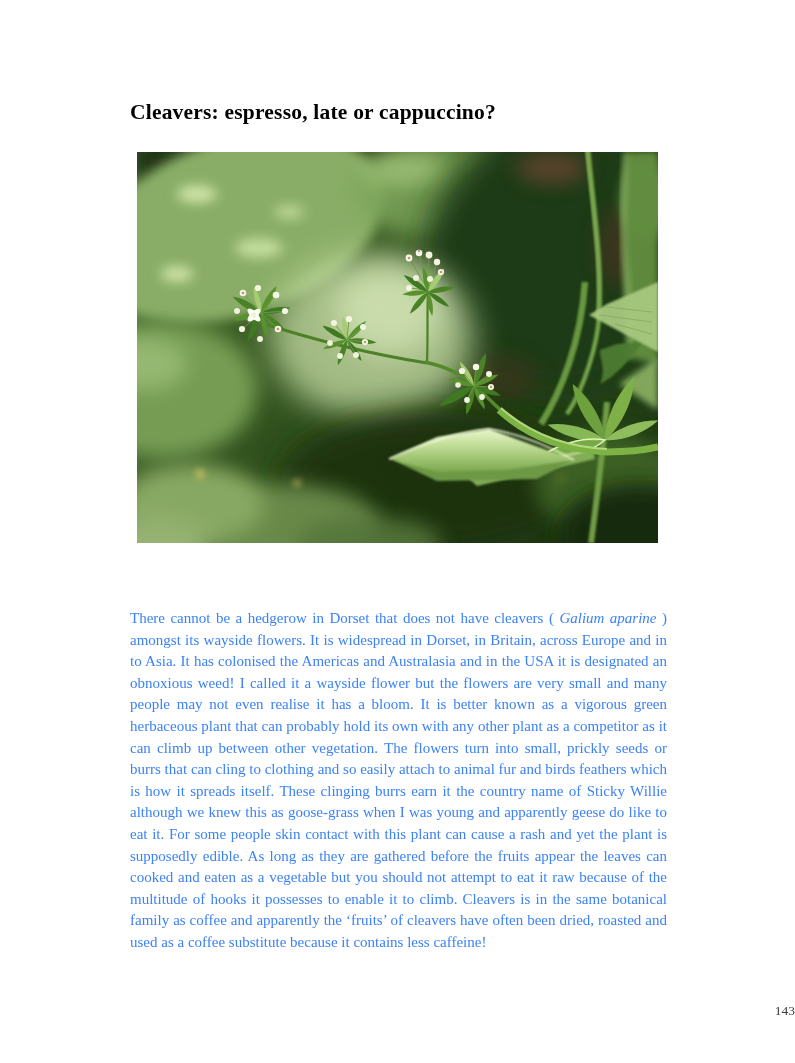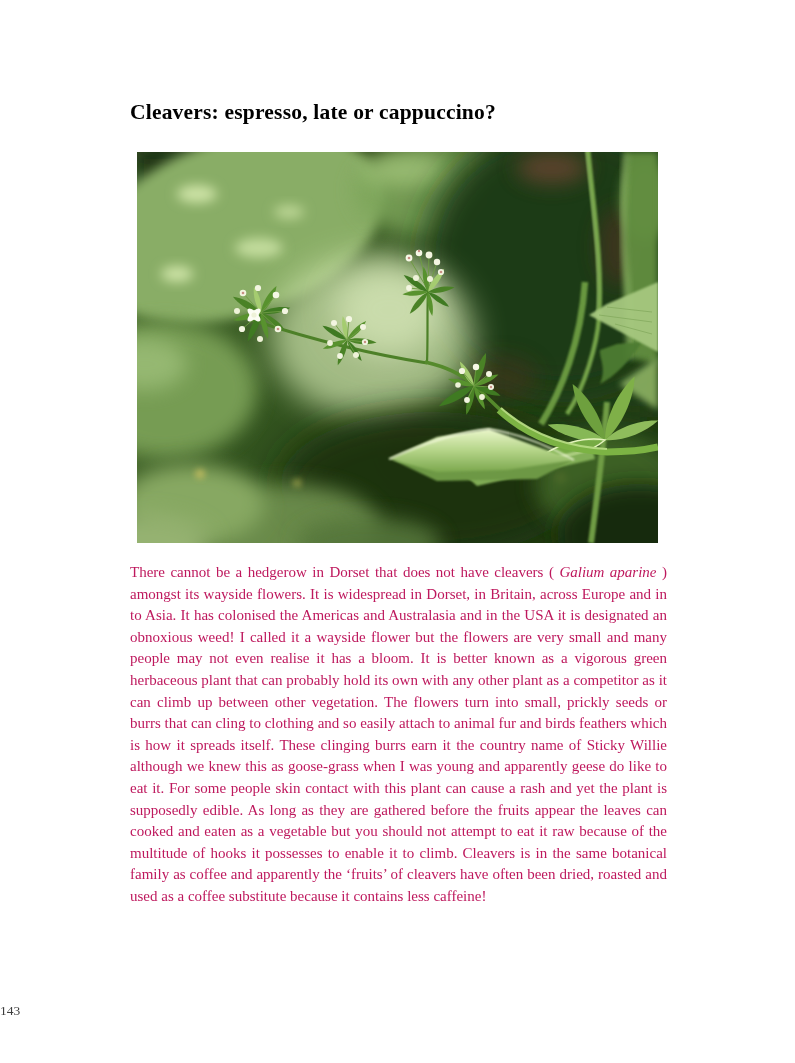--- a/index.html
+++ b/index.html
@@ -3,24 +3,24 @@
 <meta charset="utf-8">
 <style>
   html,body{margin:0;padding:0;background:#ffffff;}
   body{width:795px;height:1063px;position:relative;font-family:"Liberation Serif",serif;color:#1a1a1a;}
   .page{position:absolute;inset:0;background:#ffffff;overflow:hidden;}
   .title{position:absolute;left:130px;top:100px;margin:0;font-size:21.5px;font-weight:bold;
          letter-spacing:0.2px;color:#000;font-family:"Liberation Serif",serif;text-align:center;}
   .photo{position:absolute;left:137px;top:152px;width:521px;height:391px;margin:0;overflow:hidden;
          background:#33541f;}
   .photo svg{display:block;}
-  .body-text{position:absolute;left:130px;top:562px;width:537px;margin:0;
-             font-size:15px;line-height:21.6px;text-align:justify;color:#be185d;}
+  .body-text{position:absolute;left:130px;top:608px;width:537px;margin:0;
+             font-size:15px;line-height:21.6px;text-align:justify;color:#3b82f6;}
   .body-text em{font-style:italic;}
-  .page-number{position:absolute;left:0;top:1003px;width:795px;text-align:left;
+  .page-number{position:absolute;left:0;top:1003px;width:795px;text-align:right;
                font-size:13.5px;color:#3d3d3d;}
 </style>
 </head>
 <body>
 
 <div class="page">
 
   <h1 class="title">Cleavers: espresso, late or cappuccino?</h1>
 
   <figure class="photo">

